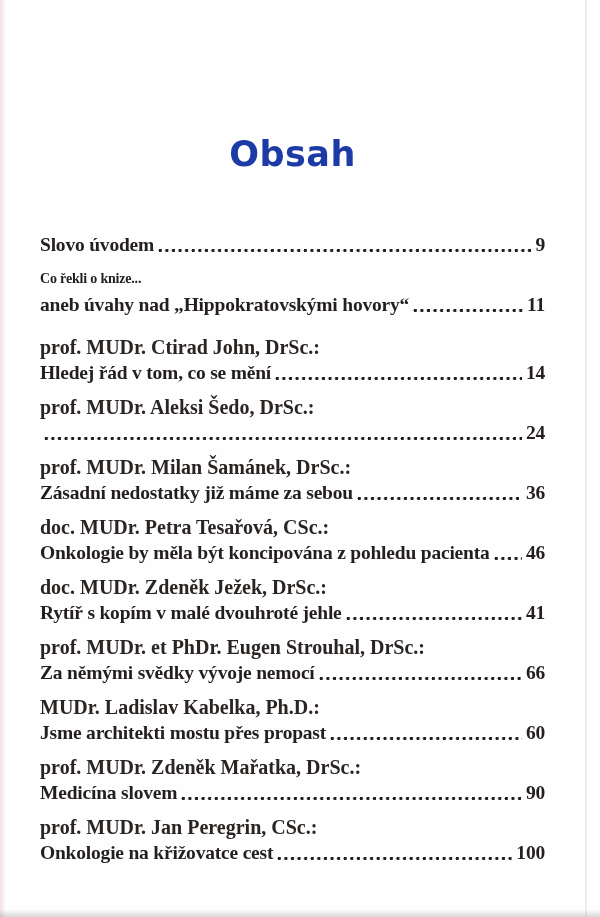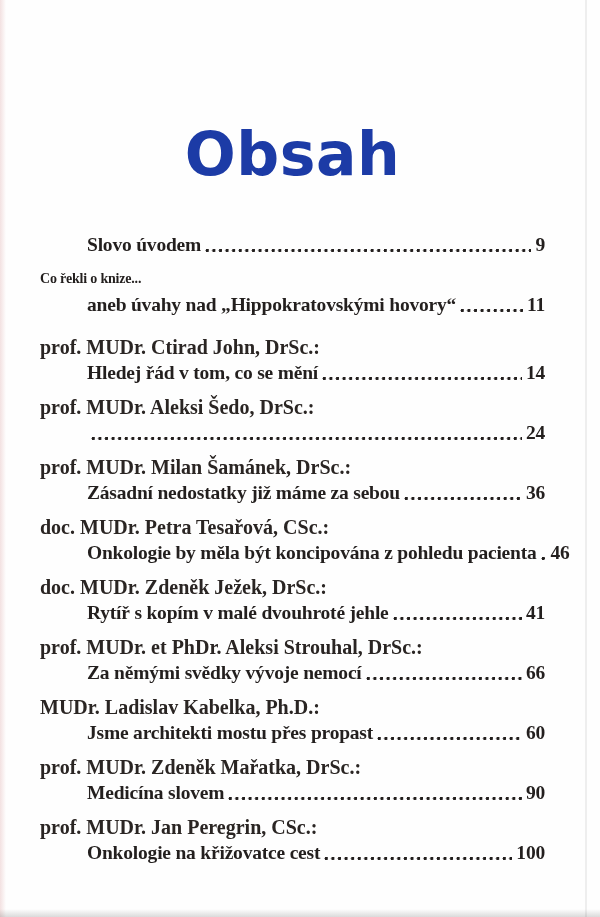--- a/index.html
+++ b/index.html
@@ -29,21 +29,21 @@
     pointer-events: none;
   }
   .edge-bottom {
     position: absolute; left: 0; right: 0; bottom: 0; height: 8px;
     background: linear-gradient(180deg, rgba(0,0,0,0), rgba(0,0,0,0.14));
     pointer-events: none;
   }
   h1.book-title {
     font-family: "DejaVu Sans", sans-serif;
     font-weight: bold;
-    font-size: 60px;
+    font-size: 35px;
     line-height: 52px;
     letter-spacing: 0.5px;
     color: #1c3ba6;
     text-align: center;
     margin-bottom: 52px;
   }
   .toc { width: 100%; }
   .entry { margin-bottom: 8px; }
   .entry.big-gap { margin-bottom: 16px; }
   .author {
@@ -52,21 +52,21 @@
     font-weight: bold;
     color: #2a2523;
   }
   .pre-title {
     font-size: 14px;
     line-height: 26px;
     font-weight: bold;
     letter-spacing: -0.2px;
   }
   .author:empty, .pre-title:empty { display: none; }
-  .row { display: flex; align-items: flex-end; line-height: 26px; margin-left: 47px; }
+  .row { display: flex; align-items: flex-end; line-height: 26px; }
   .t {
     font-size: 19.5px;
     font-weight: bold;
     letter-spacing: -0.2px;
     white-space: nowrap;
   }
   .leader {
     flex: 1 1 auto;
     min-width: 6px;
     height: 5px;
@@ -155,21 +155,21 @@
       <div class="author">doc. MUDr. Zdeněk Ježek, DrSc.:</div>
 
       <div class="row">
         <span class="t">Rytíř s kopím v malé dvouhroté jehle</span>
         <span class="leader"></span>
         <span class="pg">41</span>
       </div>
     </div>
 
     <div class="entry">
-      <div class="author">prof. MUDr. et PhDr. Aleksi Strouhal, DrSc.:</div>
+      <div class="author">prof. MUDr. et PhDr. Eugen Strouhal, DrSc.:</div>
 
       <div class="row">
         <span class="t">Za němými svědky vývoje nemocí</span>
         <span class="leader"></span>
         <span class="pg">66</span>
       </div>
     </div>
 
     <div class="entry">
       <div class="author">MUDr. Ladislav Kabelka, Ph.D.:</div>

